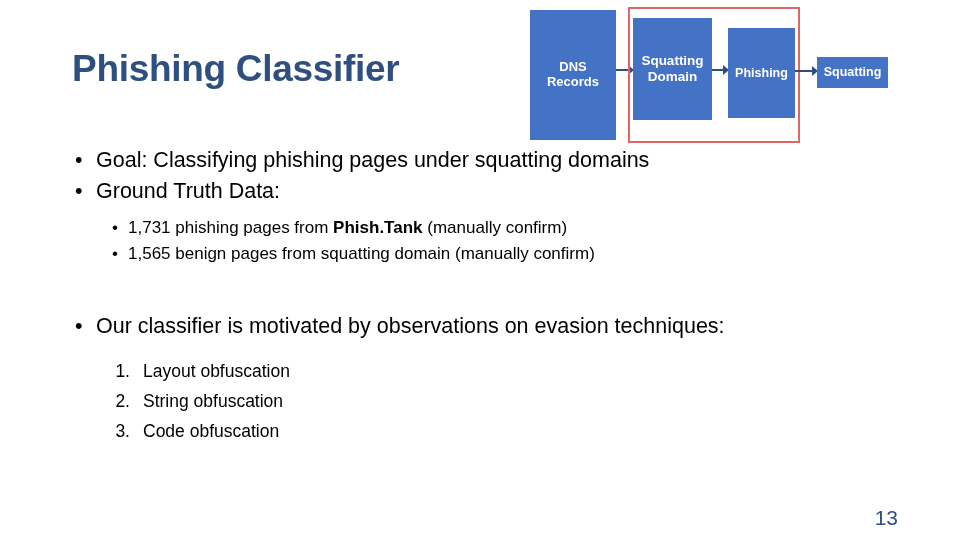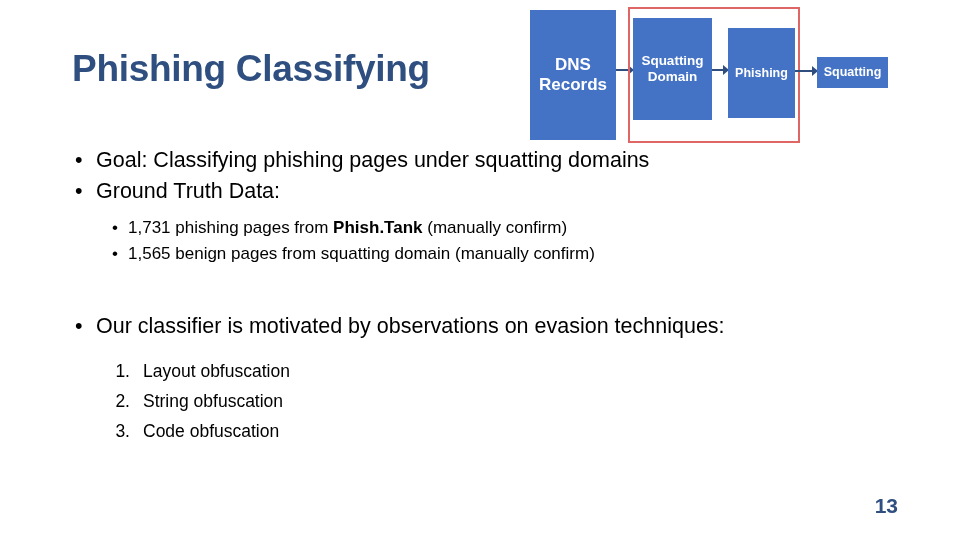--- a/index.html
+++ b/index.html
@@ -41,21 +41,21 @@
     background: #4472C4;
     color: #ffffff;
     display: flex;
     align-items: center;
     justify-content: center;
     text-align: center;
     font-weight: 600;
     line-height: 1.15;
     box-sizing: border-box;
   }
-  .box-dns      { left: 10px;  top: 10px;  width: 86px;  height: 130px; font-size: 17px; }
+  .box-dns      { left: 10px;  top: 10px;  width: 86px;  height: 130px; font-size: 13px; }
   .box-squat    { left: 113px; top: 18px;  width: 79px;  height: 102px; font-size: 13.5px; }
   .box-phish    { left: 208px; top: 28px;  width: 67px;  height: 90px;  font-size: 12.5px; }
   .box-confirm  { left: 297px; top: 57px;  width: 71px;  height: 31px;  font-size: 12.5px; }
 
   .red-outline {
     position: absolute;
     left: 108px;
     top: 7px;
     width: 172px;
     height: 136px;
@@ -143,30 +143,30 @@
     left: 104px;
     top: 0;
     width: 26px;
     text-align: right;
   }
 
   
   .page-number {
     position: absolute;
     right: 62px;
-    bottom: 22px;
+    bottom: 10px;
     font-size: 21px;
-    font-weight: bold;
+    font-weight: normal;
     color: #2E4F7F;
   }
 </style>
 </head>
 <body>
 
-<div class="slide-title">Phishing Classifying</div>
+<div class="slide-title">Phishing Classifier</div>
 
 <div class="diagram">
 
   <div class="flow-box box-dns">
     <span>
       <span>DNS</span><br>
       <span>Records</span>
     </span>
   </div>
 

